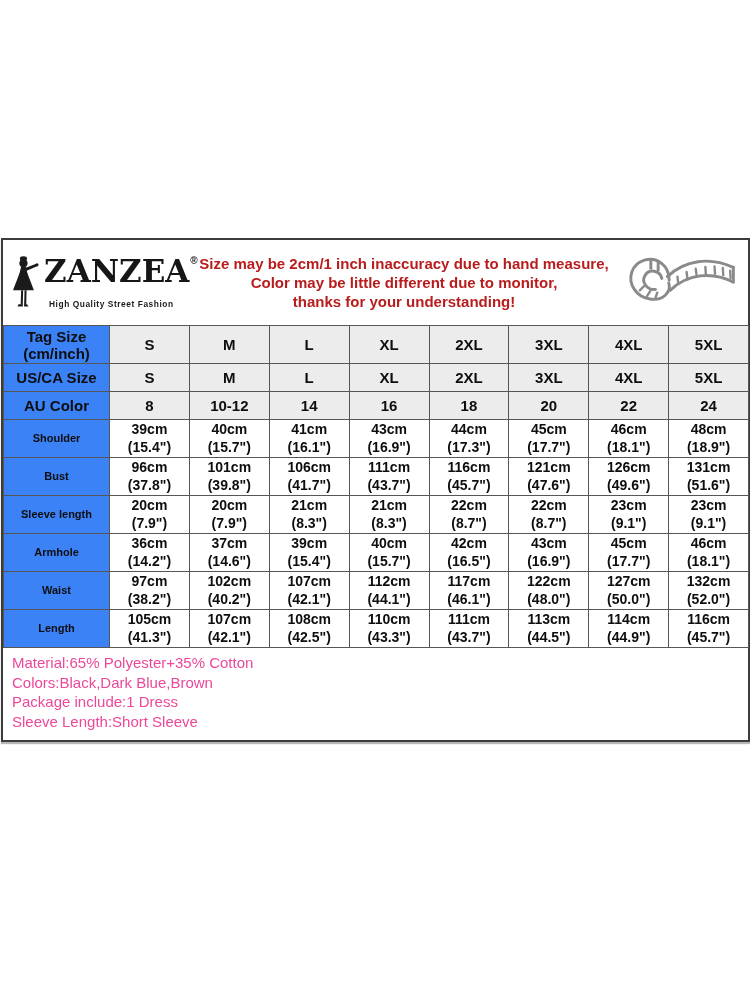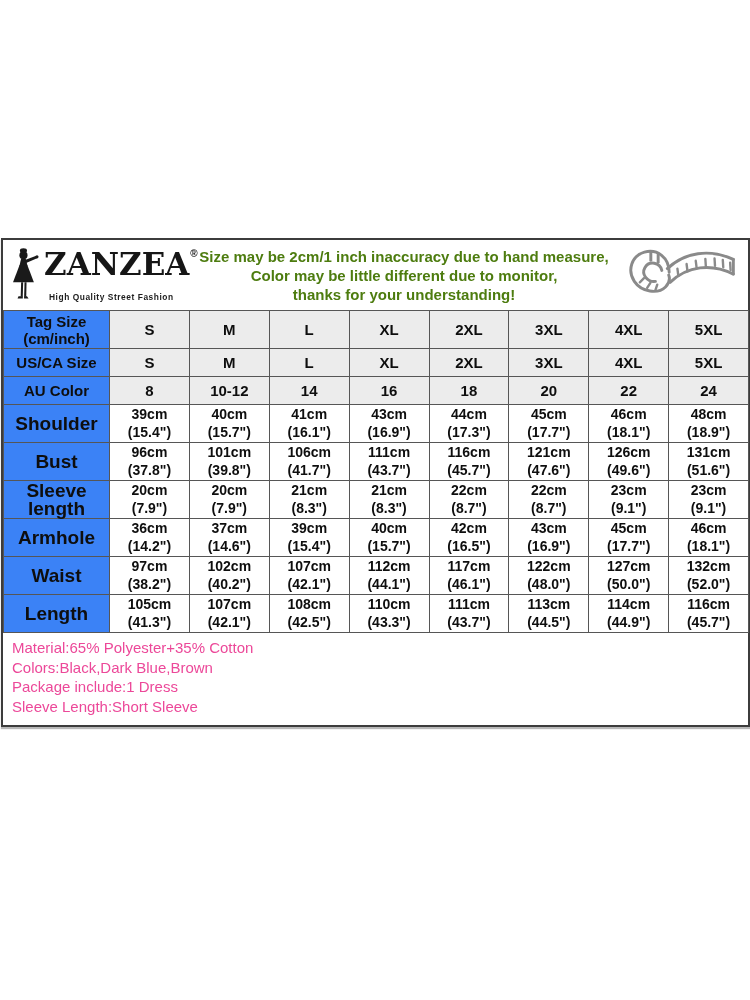--- a/index.html
+++ b/index.html
@@ -6,45 +6,45 @@
   body{
     width:750px;height:1000px;background:#ffffff;position:relative;
     font-family:"Liberation Sans", sans-serif;color:#111;
   }
   .sheet{
     position:absolute;left:1px;top:238px;width:745px;
     border:2px solid #3c3c3c;background:#fff;
     box-shadow:0 2px 1px rgba(0,0,0,0.28);
   }
   
-  .hdr{display:flex;align-items:center;height:70px;}
+  .hdr{display:flex;align-items:center;height:85px;}
   .logo{display:flex;align-items:center;padding-left:5px;width:182px;flex:0 0 auto;}
   .logo-fig{width:34px;height:62px;flex:0 0 auto;}
   .logo-txt{display:flex;flex-direction:column;padding-left:2px;}
   .brand-row{display:flex;align-items:flex-start;line-height:1;}
   .brand{
     font-family:"DejaVu Serif","Liberation Serif",serif;font-weight:bold;
     font-size:31px;letter-spacing:0px;color:#161616;transform:scaleY(1.04);
   }
   .reg{font-size:10px;font-weight:bold;margin-top:0px;margin-left:1px;color:#161616;}
   .tagline{font-size:8.4px;letter-spacing:0.55px;color:#1c1c1c;font-weight:600;margin-top:12px;padding-left:5px;white-space:nowrap;}
-  .disclaimer{flex:1;text-align:center;font-weight:bold;font-size:15px;line-height:19px;color:#4d7c0f;}
+  .disclaimer{flex:1;text-align:center;font-weight:bold;font-size:15px;line-height:19px;color:#b91c1c;}
   .tape{width:128px;height:66px;flex:0 0 auto;margin-right:2px;}
   
   table.size{border-collapse:collapse;width:100%;table-layout:fixed;}
   table.size td{
     border:1px solid #565656;text-align:center;vertical-align:middle;
     font-weight:bold;color:#0e0e0e;padding:0;
   }
   td.label-cell{background:#3b82f6;font-size:15px;line-height:17px;}
   td.gray{background:#ececec;}
   tr.r-tag td{height:37px;font-size:15px;}
   tr.r-size td{height:27px;font-size:15px;}
   tr.r-meas td{height:37px;font-size:14px;line-height:17.5px;}
-  tr.r-meas td.label-cell{font-size:19px;margin-top:22px;}
+  tr.r-meas td.label-cell{font-size:11px;margin-top:22px;}
   
   .info{padding:5px 9px 9px 9px;font-size:15px;line-height:19.5px;color:#ec4899;font-weight:400;}
 </style>
 </head>
 <body>
 
 <div class="sheet">
 
   <div class="hdr">
     <div class="logo">

